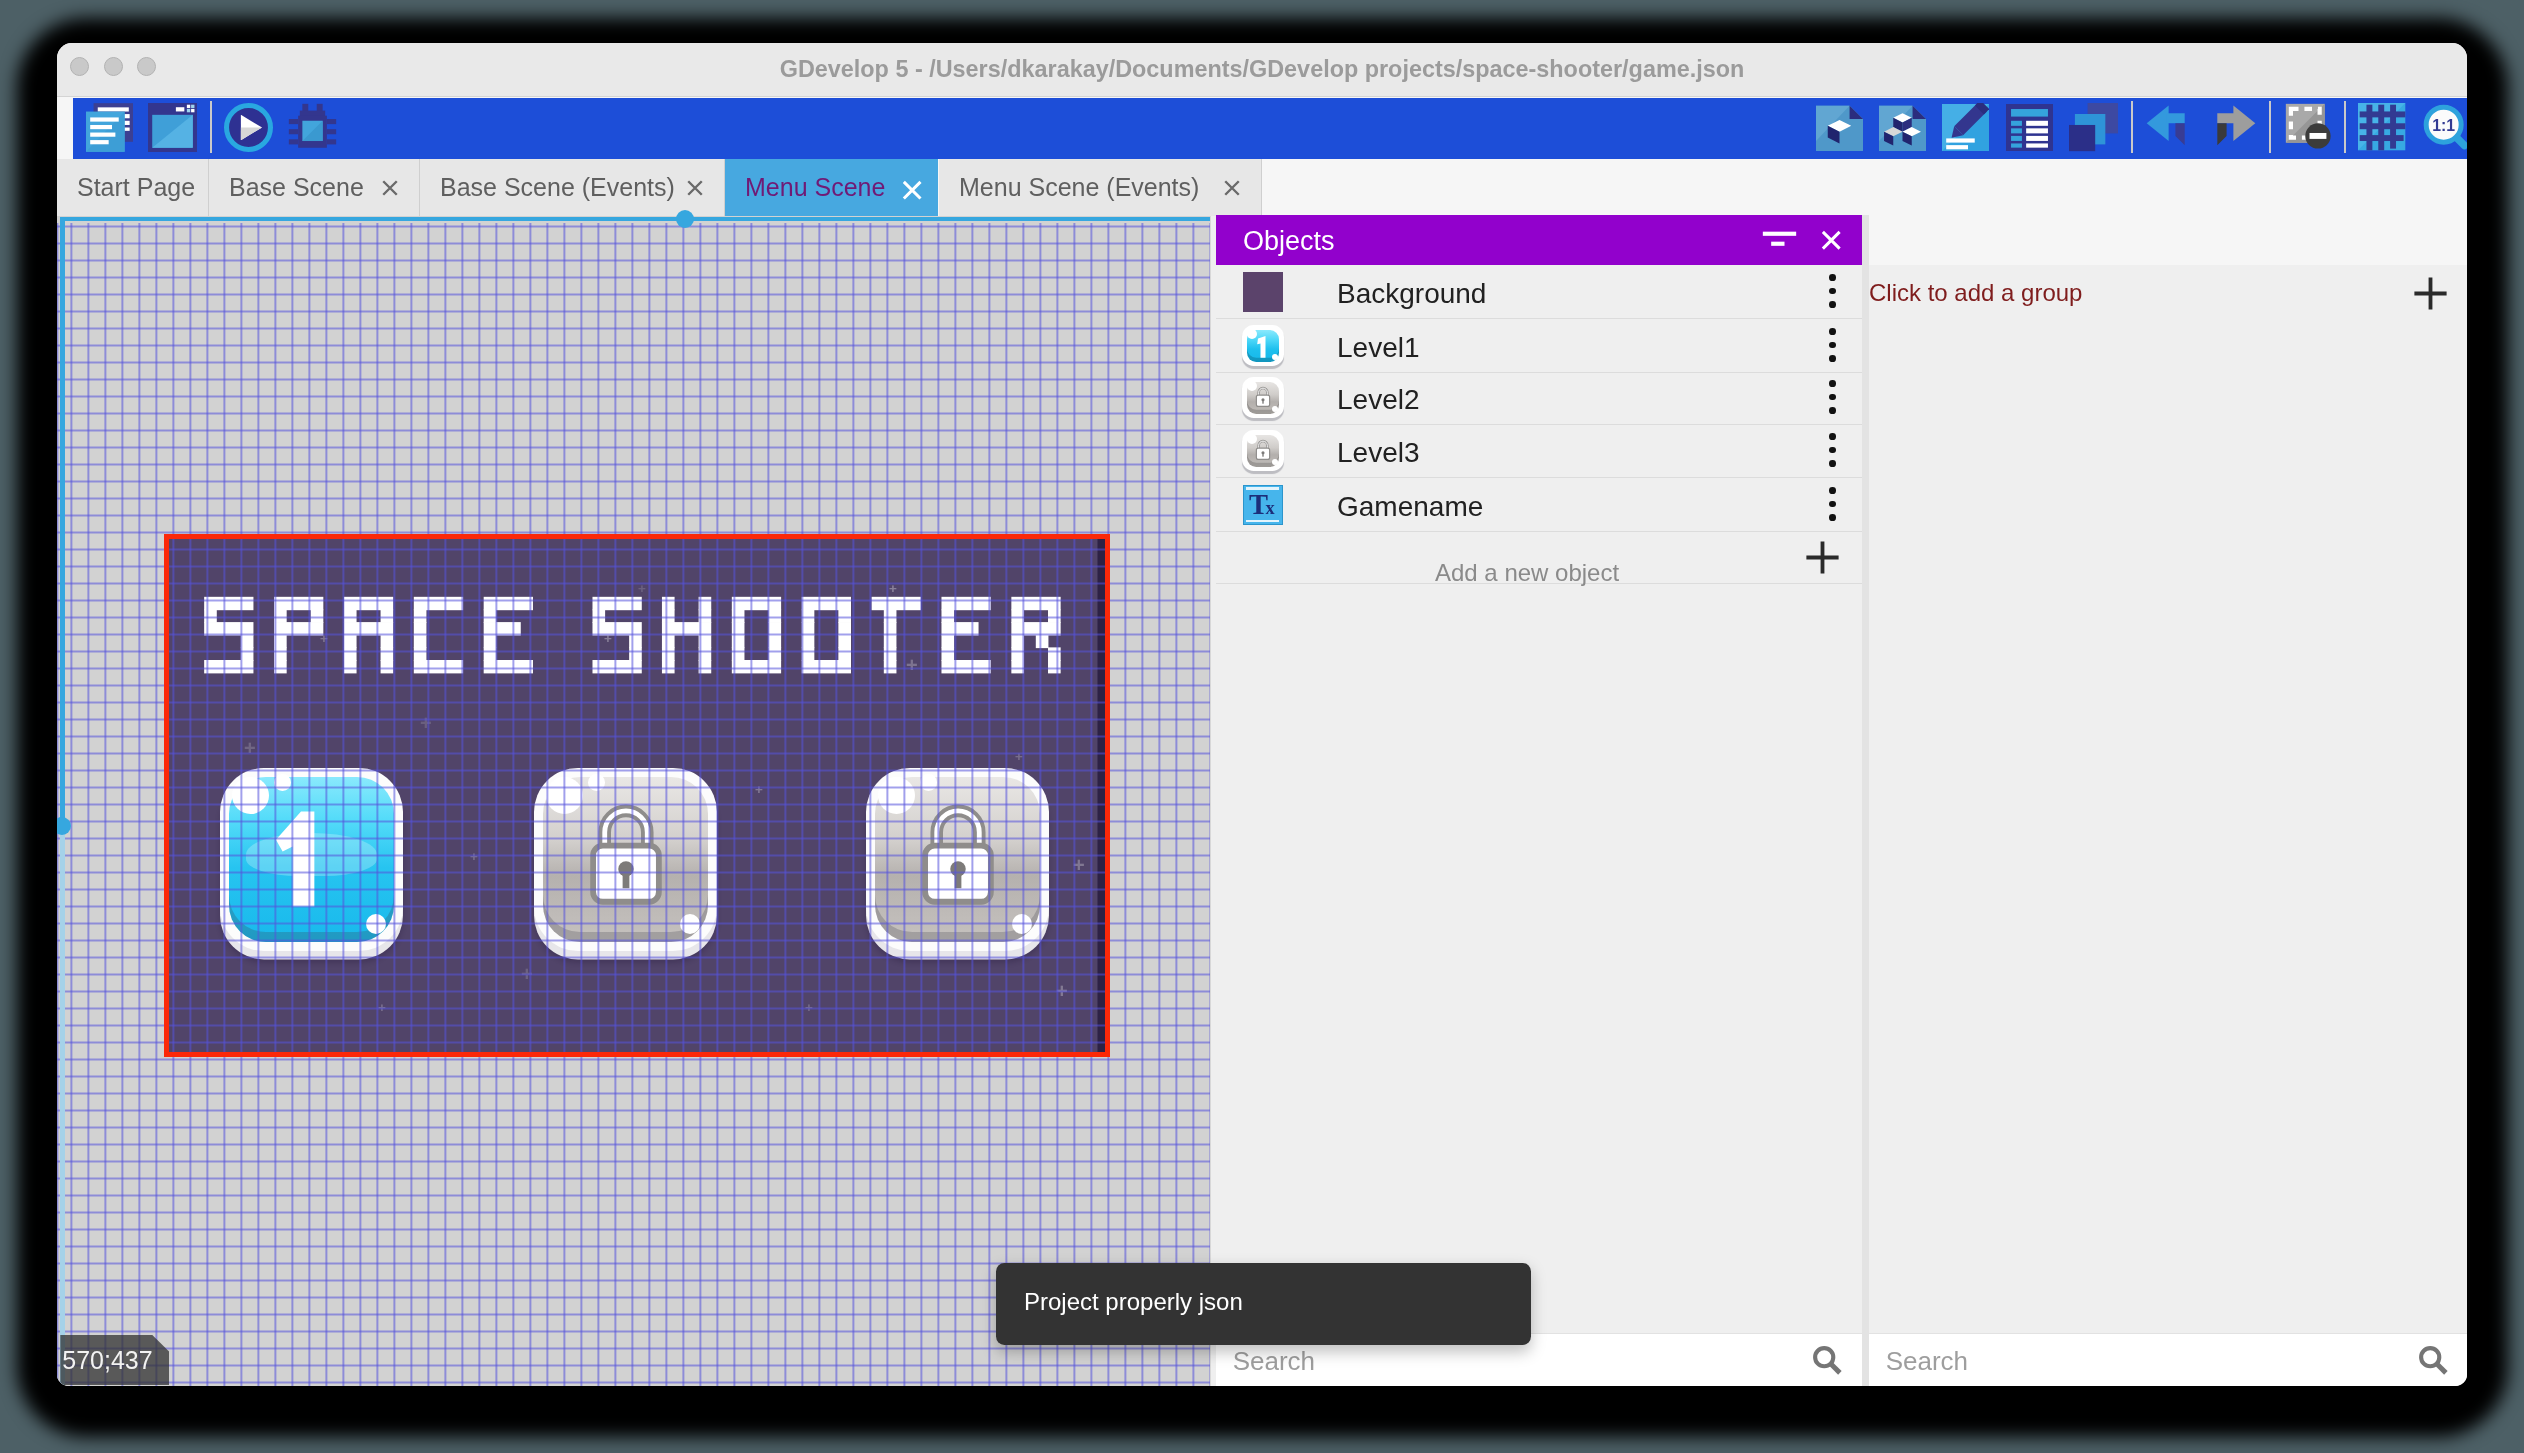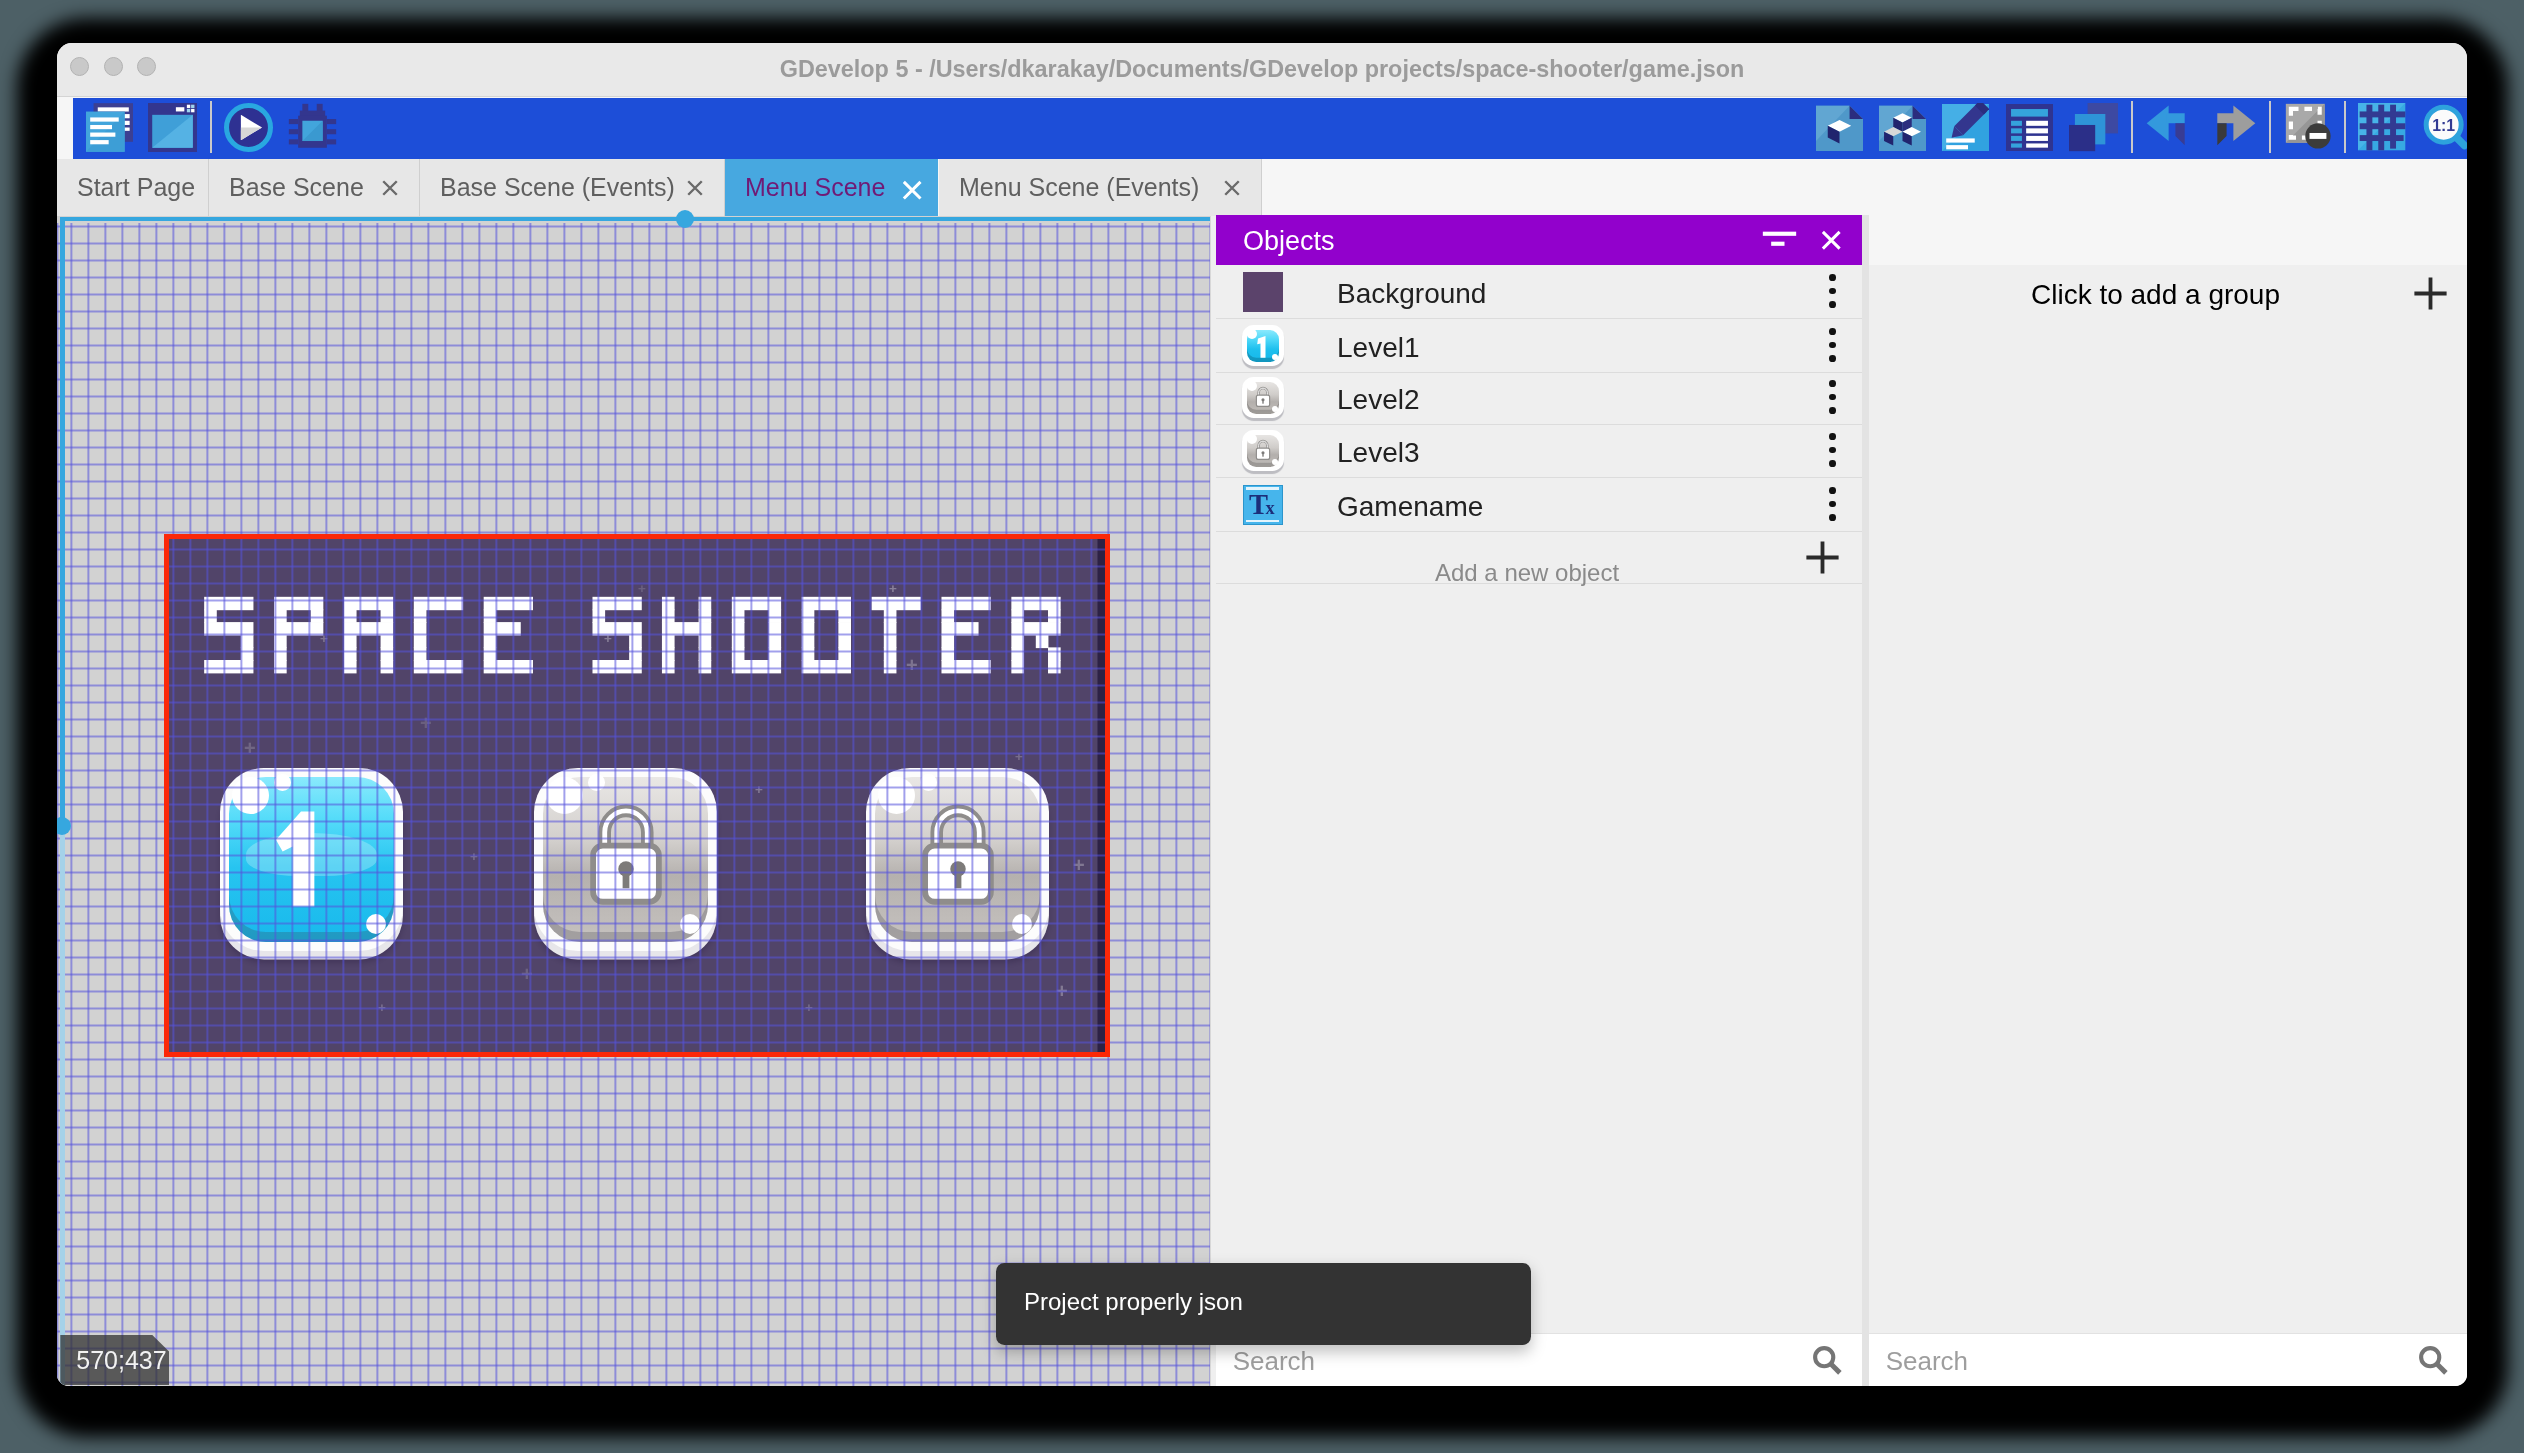--- a/index.html
+++ b/index.html
@@ -21,21 +21,21 @@
 .scene{position:absolute;left:107px;top:318px;width:946px;height:523px;background:#514469;border:5.9px solid #fb2809;box-shadow:inset -7.5px 0 0 rgba(36,26,60,.8)}
 .star{position:absolute;color:#fff;font-weight:bold;line-height:0}
 .gridlayer{position:absolute;left:0;top:6.7px;width:1153px;height:1163px;pointer-events:none;
 background-image:repeating-linear-gradient(to right,rgba(85,82,220,.55) 0px,rgba(85,82,220,.55) 2.3px,transparent 2.3px,transparent 17px),repeating-linear-gradient(to bottom,rgba(85,82,220,.55) 0px,rgba(85,82,220,.55) 2.3px,transparent 2.3px,transparent 17px);
 background-position:13.4px 2.5px}
 .redframe{position:absolute;left:107px;top:318px;width:946px;height:523px;border:5.9px solid #fb2809;pointer-events:none}
 .selH{position:absolute;left:2.5px;top:0.8px;width:1150px;height:4.2px;background:#36a7df}
 .selV{position:absolute;left:2.5px;top:0.8px;width:5px;height:610px;background:#36a7df}
 .selV2{position:absolute;left:2.5px;top:611px;width:5px;height:558px;background:#a5d2e9}
 .handle{position:absolute;width:18.4px;height:18.4px;border-radius:50%;background:#36a7df}
-.chip{position:absolute;left:3.3px;top:1119px;width:109px;height:50px;background:rgba(48,48,48,.75);color:#f2f2f2;font-size:25px;line-height:50px;padding-left:16px;clip-path:polygon(0 0,92px 0,109px 16.7px,109px 50px,0 50px)}
+.chip{position:absolute;left:3.3px;top:1119px;width:109px;height:50px;background:rgba(48,48,48,.75);color:#f2f2f2;font-size:25px;line-height:50px;padding-left:2px;clip-path:polygon(0 0,92px 0,109px 16.7px,109px 50px,0 50px)}
 .btn{position:absolute;width:183px;height:183px;border-radius:44px;background:#fcfcfc;box-shadow:0 8.4px 0 rgba(250,250,250,.9),0 11.7px 5px rgba(30,20,50,.25)}
 .btn .inner{position:absolute;inset:9.2px;border-radius:37px;box-shadow:inset 0 -10px 0 rgba(60,60,70,.25)}
 .btn .c1{position:absolute;left:11.7px;top:9.2px;width:37px;height:37px;border-radius:50%;background:#fff}
 .btn .c2{position:absolute;left:54px;top:5.9px;width:16.7px;height:16.7px;border-radius:50%;background:#fff}
 .btn .c3{position:absolute;right:16.7px;bottom:16.7px;width:20px;height:20px;border-radius:50%;background:#fff}
 .panelhead{position:absolute;top:172px;height:50px;background:#9201cc;color:#fff;font-size:27px}
 .panelhead .pt{position:absolute;left:27px;top:11px}
 .pbody{position:absolute;top:222px;background:#efefef}
 .prow{position:absolute;left:0;width:100%;height:54px;border-bottom:1.7px solid #dcdcdc}
 .rowtxt{position:absolute;left:121px;top:13.4px;font-size:28px;color:#212121}
@@ -499,21 +499,21 @@
 </div>
 <div class="searchbar" style="left:1159px;top:1290px;width:646px">
       <span class="ph">Search</span>
       <span class="mag"><svg width="33" height="33" viewBox="0 0 40 40">
           <circle cx="16" cy="16" r="11" fill="none" stroke="#757575" stroke-width="5"></circle>
           <line x1="24.5" y1="24.5" x2="35" y2="35" stroke="#757575" stroke-width="6"></line>
         </svg></span>
     </div>
 <div style="position:absolute;left:1805px;top:172px;width:6.7px;height:1171px;background:#e3e3e3"></div>
 <div class="pbody" style="left:1812px;width:599px;height:1068px"></div>
-<div style="position:absolute;left:1812px;top:236px;width:573px;text-align:center;font-size:28px;color:#000000">Click to add a group</div>
+<div style="position:absolute;left:1812px;top:236px;width:573px;text-align:left;font-size:24px;color:#7f1d1d">Click to add a group</div>
 <span style="position:absolute;left:2354px;top:231px"><svg width="39" height="39" viewBox="0 0 46 46">
         <path class="plus" d="M23 4 L23 42 M4 23 L42 23"></path>
       </svg></span>
 <div class="searchbar" style="left:1812px;top:1290px;width:599px">
       <span class="ph">Search</span>
       <span class="mag"><svg width="33" height="33" viewBox="0 0 40 40">
           <circle cx="16" cy="16" r="11" fill="none" stroke="#757575" stroke-width="5"></circle>
           <line x1="24.5" y1="24.5" x2="35" y2="35" stroke="#757575" stroke-width="6"></line>
         </svg></span>
     </div>

